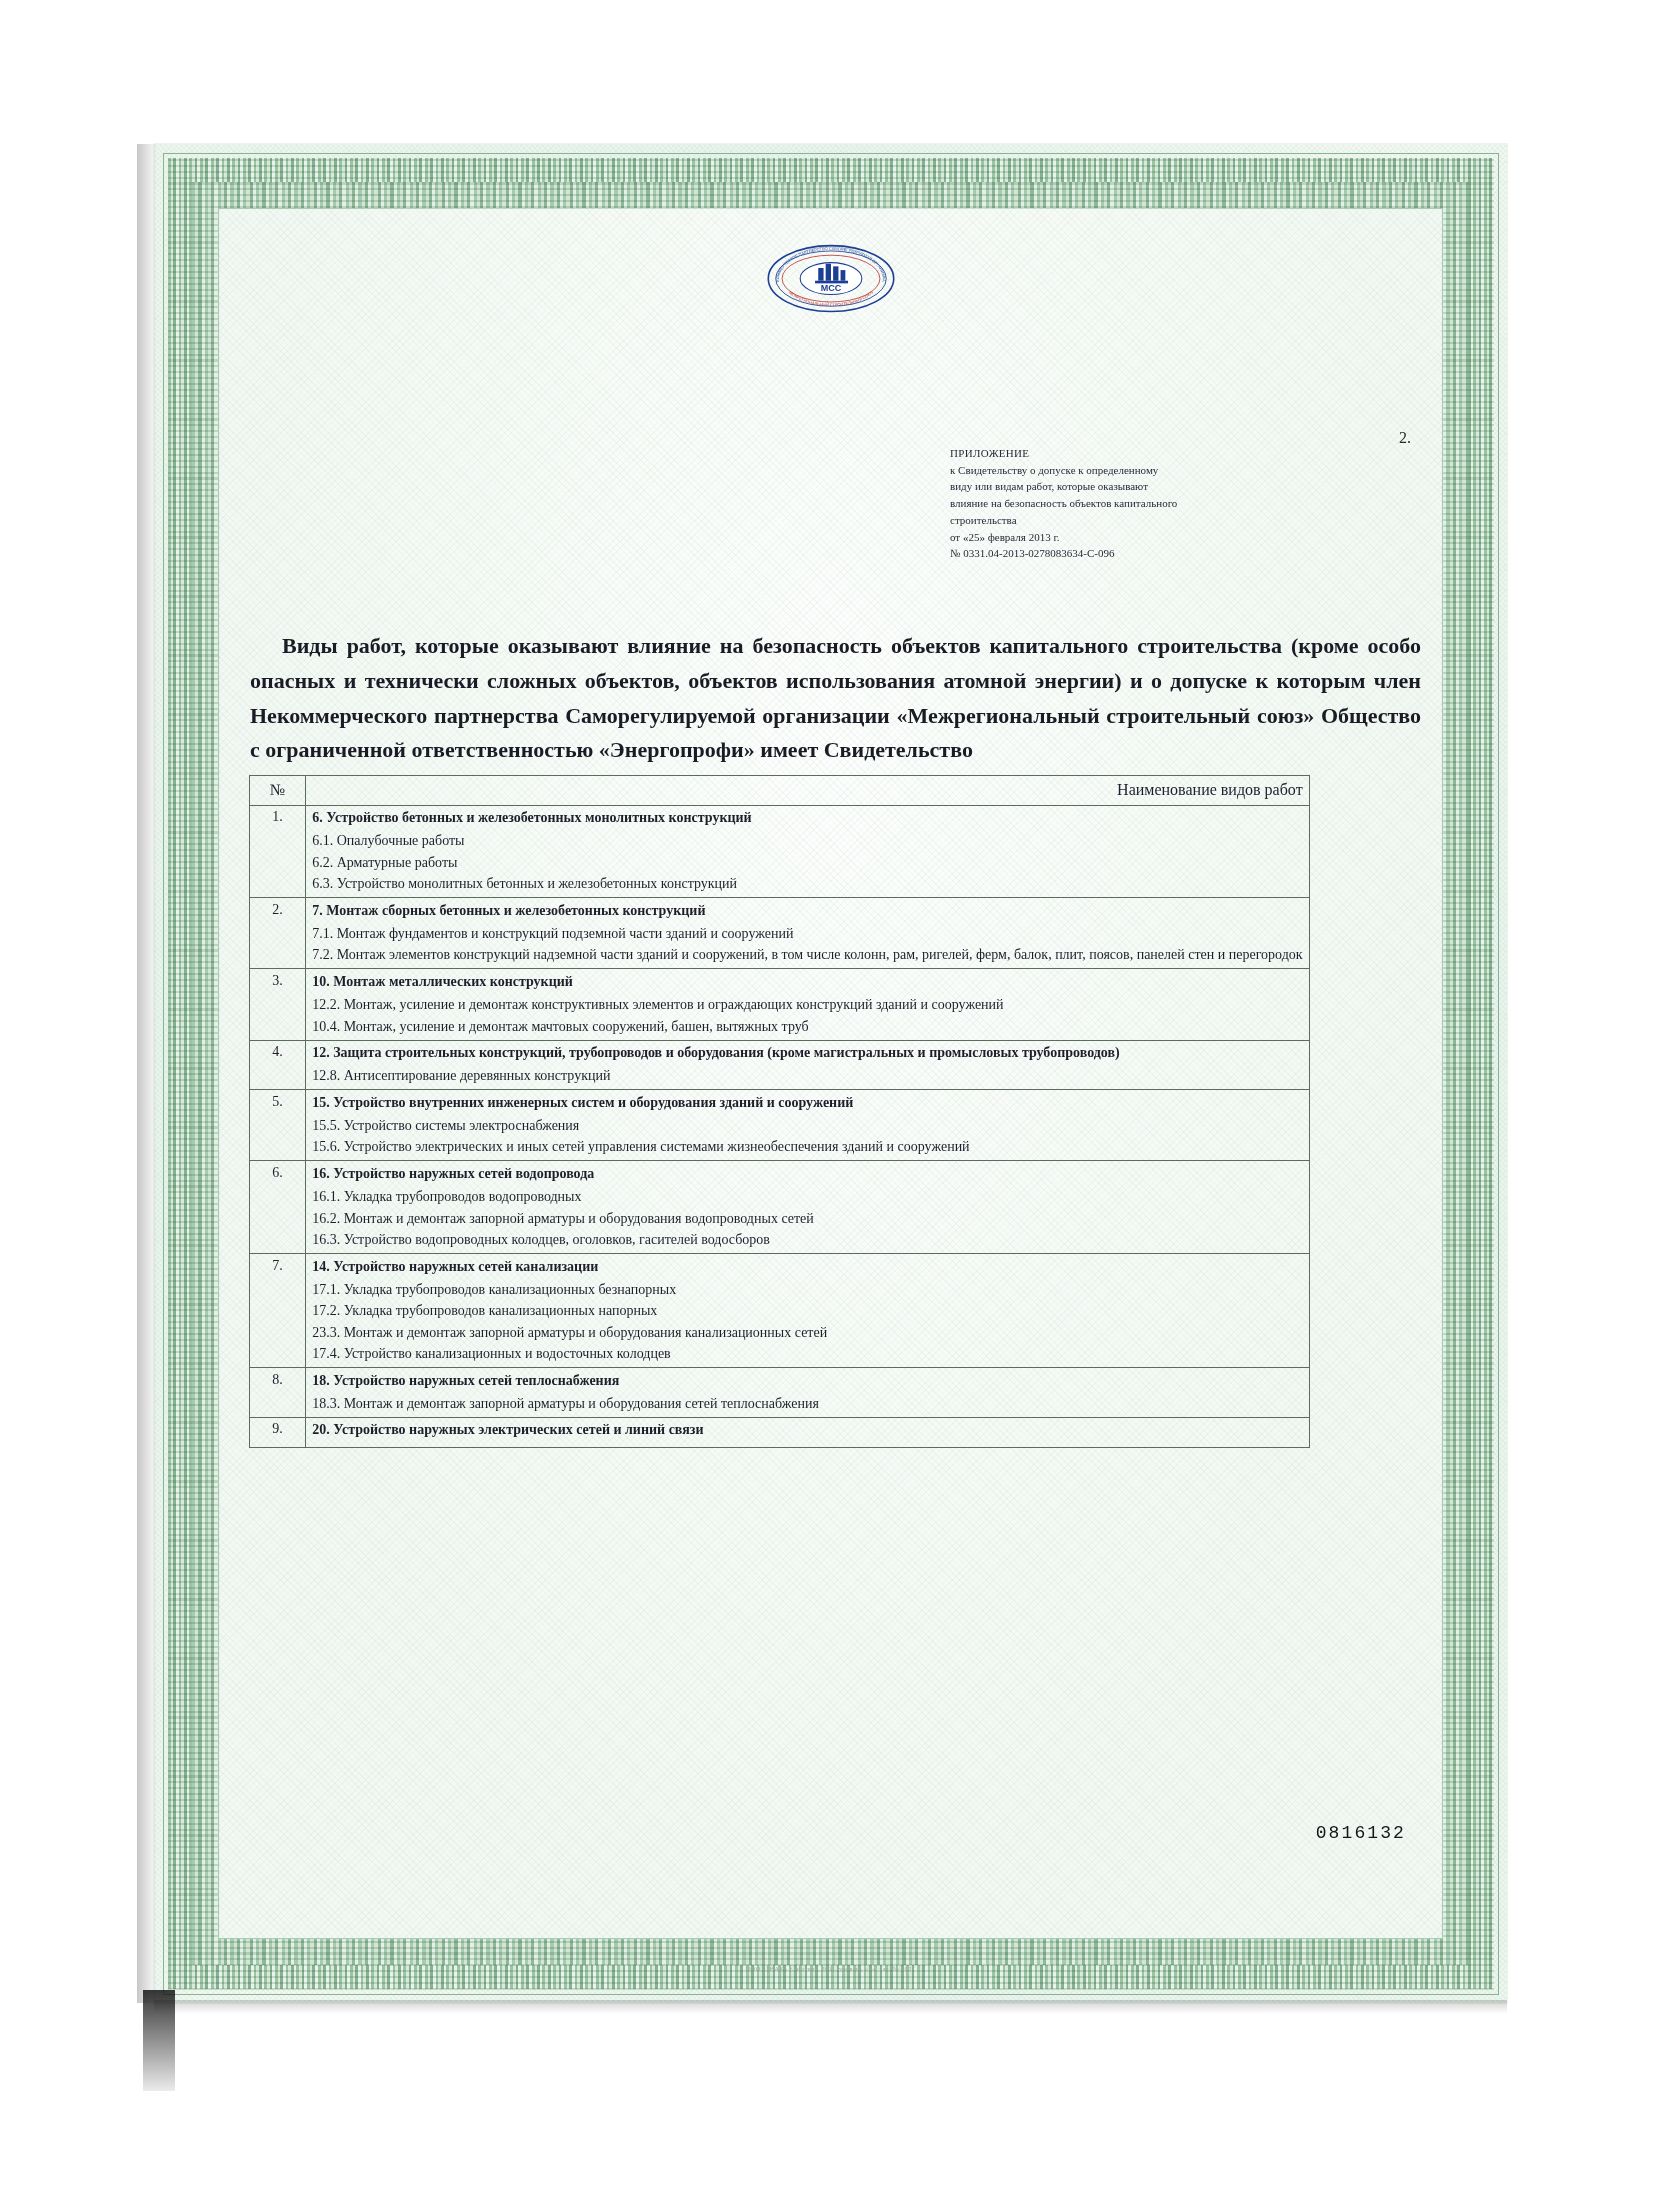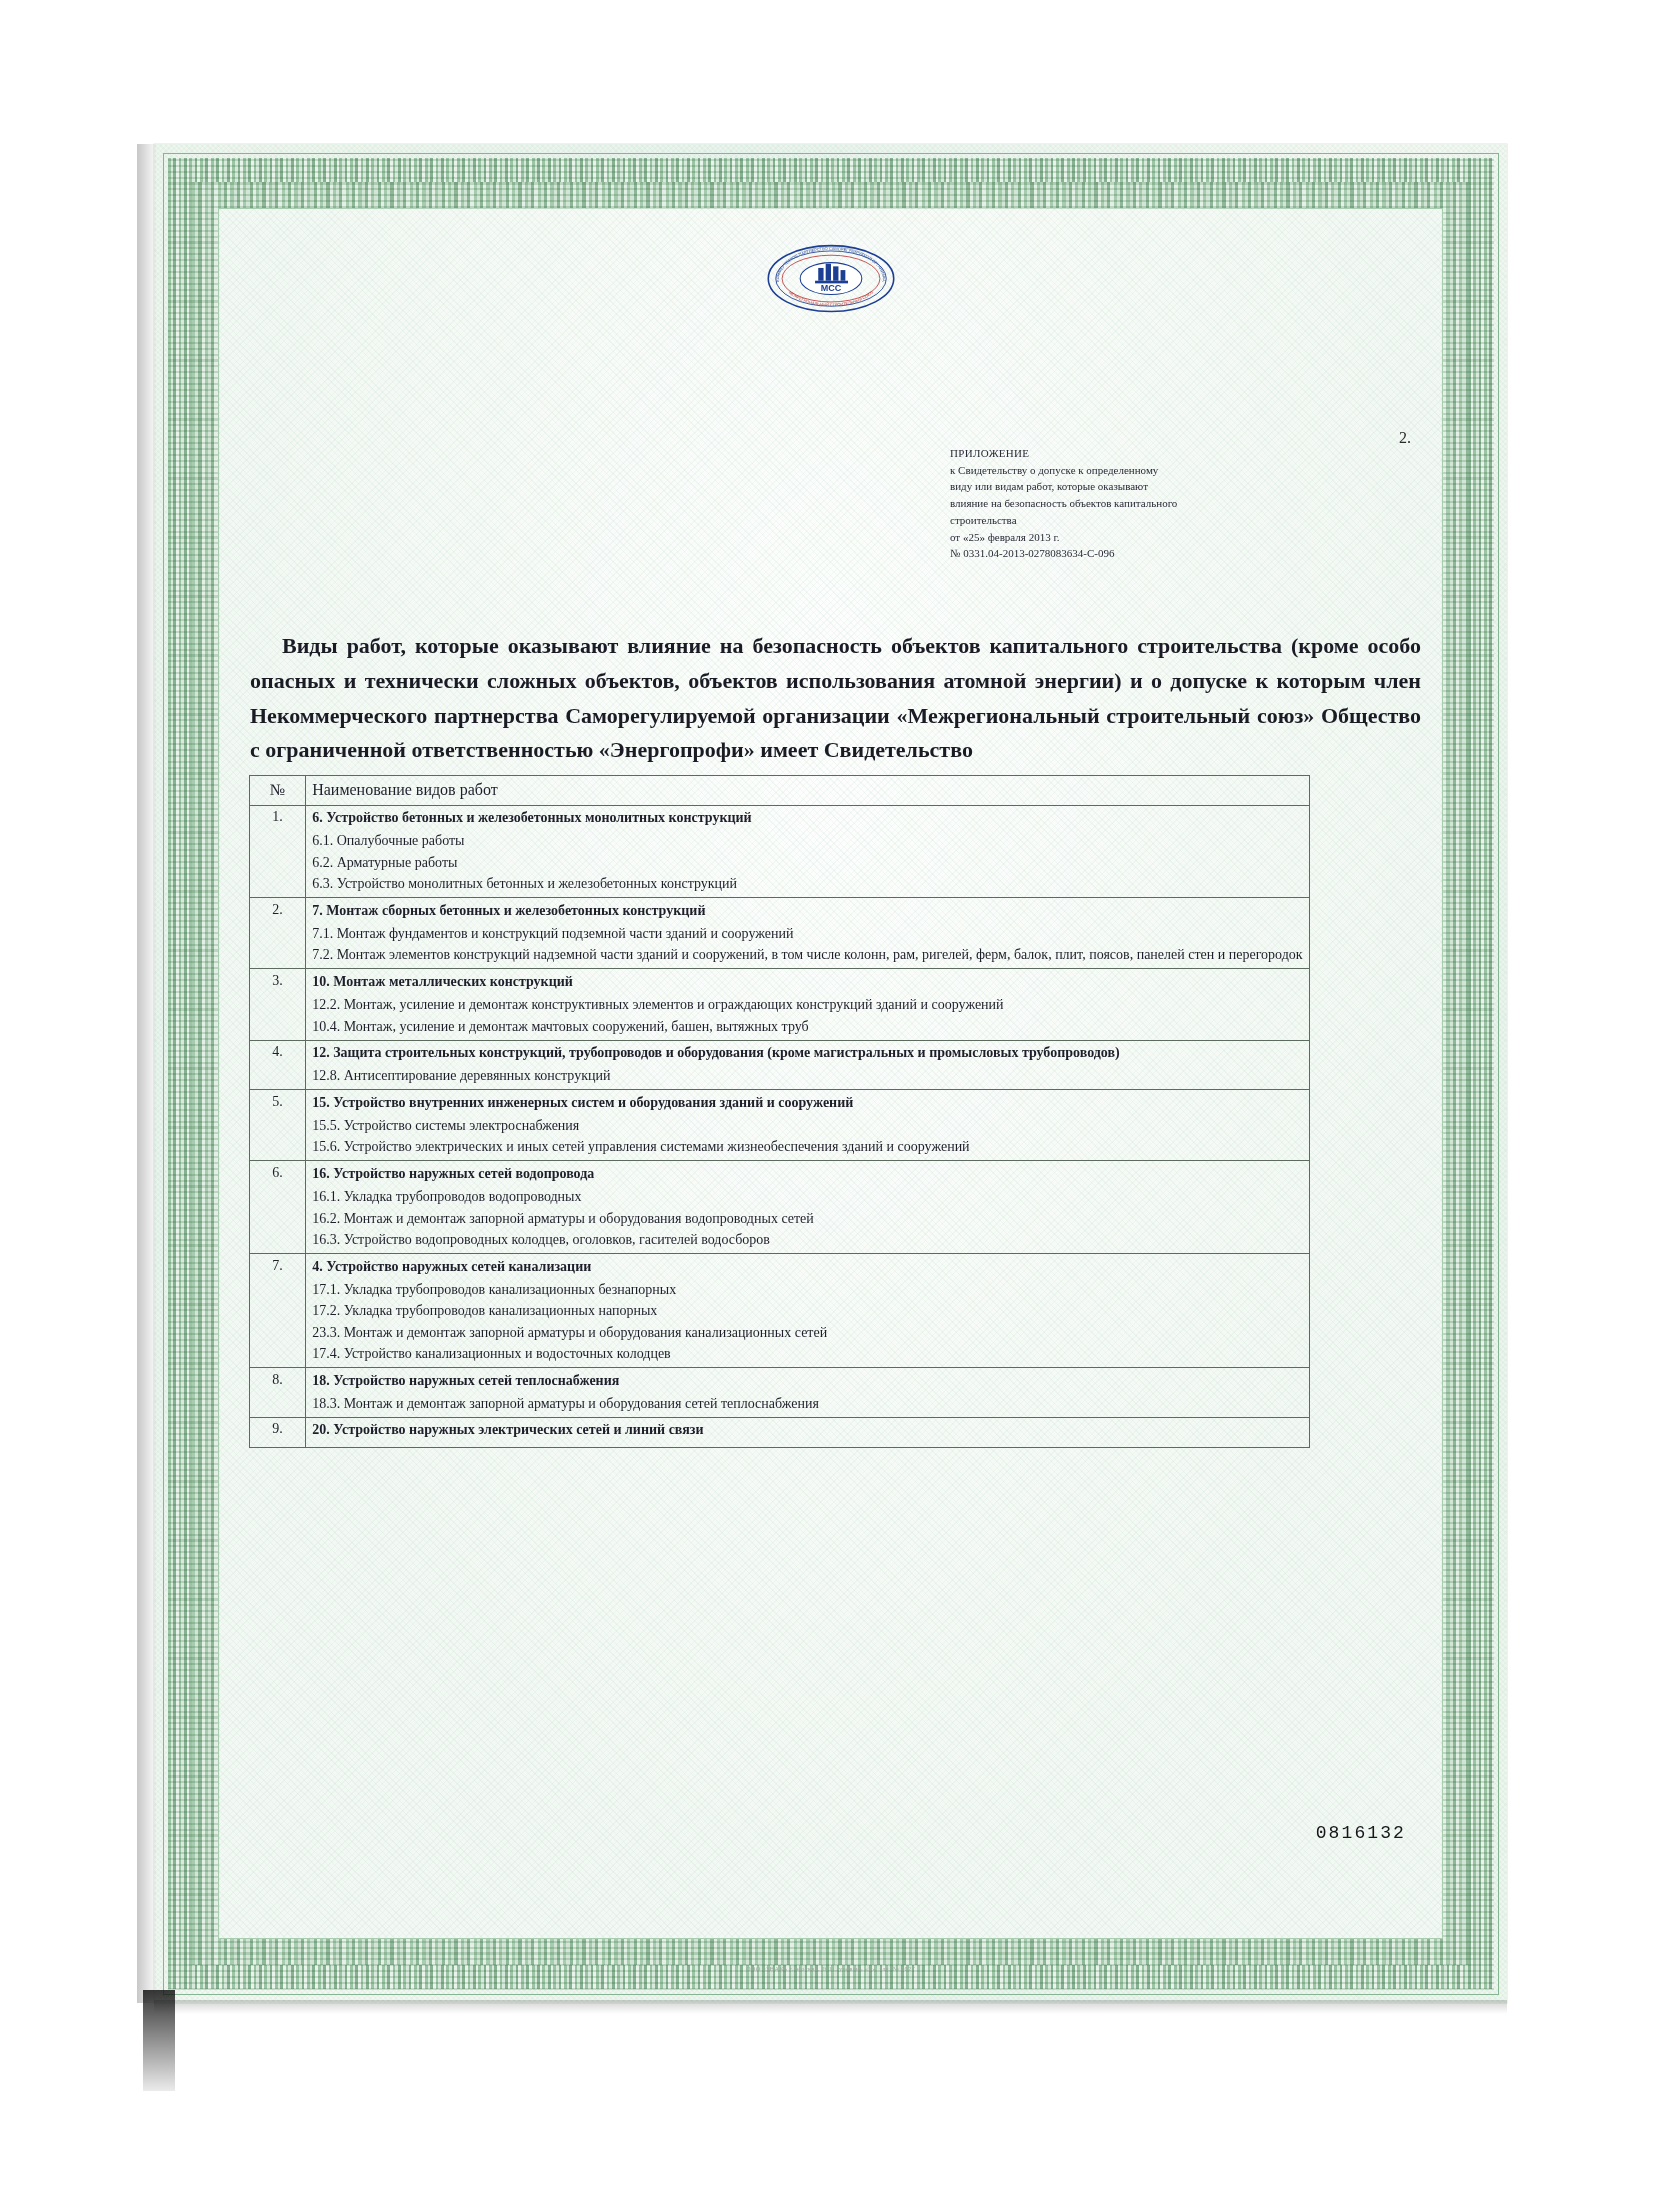--- a/index.html
+++ b/index.html
@@ -149,21 +149,21 @@
     vertical-align: top;
   }
   .works-table th.num-col, .works-table td.num-col {
     width: 42px;
     text-align: center;
     white-space: nowrap;
   }
   .works-table th {
     font-weight: normal;
     font-size: 16px;
-    text-align: left;
+    text-align: right;
     padding: 5.3px 6.4px;
   }
   .works-table td.body-col { text-align: left; margin-left: 40px; }
   .grp-title {
     font-weight: bold;
     margin: 0 0 3.2px 0;
     line-height: 1.35;
   }
   .sub-item {
     margin: 0 0 2.1px 0;
@@ -330,21 +330,21 @@
           <td class="body-col">
             <p class="grp-title">16. Устройство наружных сетей водопровода</p>
             <p class="sub-item">16.1. Укладка трубопроводов водопроводных</p>
             <p class="sub-item">16.2. Монтаж и демонтаж запорной арматуры и оборудования водопроводных сетей</p>
             <p class="sub-item">16.3. Устройство водопроводных колодцев, оголовков, гасителей водосборов</p>
           </td>
         </tr>
         <tr>
           <td class="num-col">7.</td>
           <td class="body-col">
-            <p class="grp-title">4. Устройство наружных сетей канализации</p>
+            <p class="grp-title">14. Устройство наружных сетей канализации</p>
             <p class="sub-item">17.1. Укладка трубопроводов канализационных безнапорных</p>
             <p class="sub-item">17.2. Укладка трубопроводов канализационных напорных</p>
             <p class="sub-item">23.3. Монтаж и демонтаж запорной арматуры и оборудования канализационных сетей</p>
             <p class="sub-item">17.4. Устройство канализационных и водосточных колодцев</p>
           </td>
         </tr>
         <tr>
           <td class="num-col">8.</td>
           <td class="body-col">
             <p class="grp-title">18. Устройство наружных сетей теплоснабжения</p>

